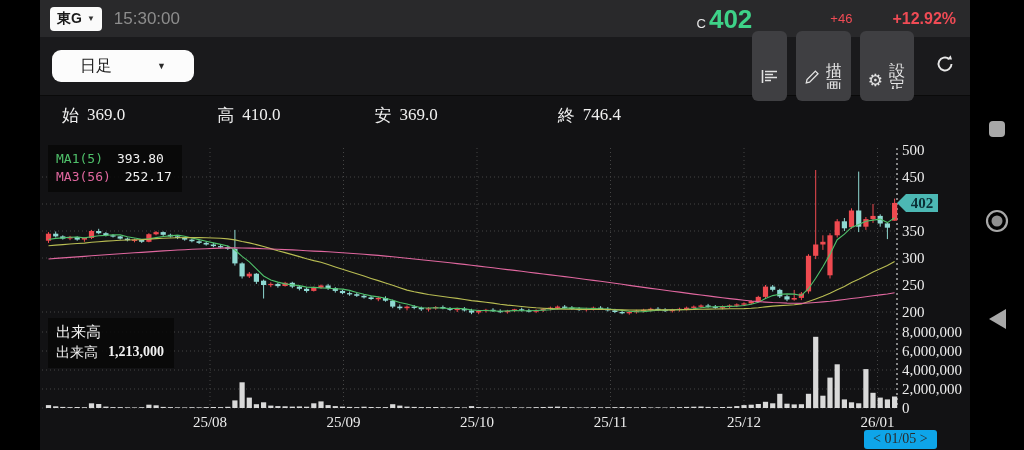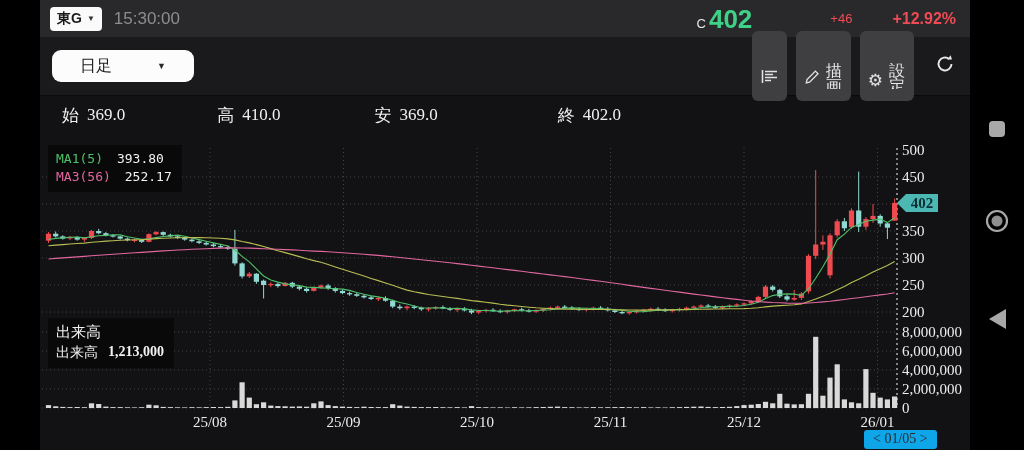--- a/index.html
+++ b/index.html
@@ -131,21 +131,21 @@
       <span class="stat s2">
         <span class="lab">高</span>
         <span>410.0</span>
       </span>
       <span class="stat s3">
         <span class="lab">安</span>
         <span>369.0</span>
       </span>
       <span class="stat s4">
         <span class="lab">終</span>
-        <span>402.0</span>
+        <span>746.4</span>
       </span>
     </div>
 
     <div id="chartwrap">
       <svg id="chart-svg" width="930" height="310">
           <line x1="2" y1="37" x2="857" y2="37" stroke="#454545" stroke-width="1" stroke-dasharray="1,3"></line>
           <line x1="2" y1="64" x2="857" y2="64" stroke="#454545" stroke-width="1" stroke-dasharray="1,3"></line>
           <line x1="2" y1="91" x2="857" y2="91" stroke="#454545" stroke-width="1" stroke-dasharray="1,3"></line>
           <line x1="2" y1="118" x2="857" y2="118" stroke="#454545" stroke-width="1" stroke-dasharray="1,3"></line>
           <line x1="2" y1="145" x2="857" y2="145" stroke="#454545" stroke-width="1" stroke-dasharray="1,3"></line>

